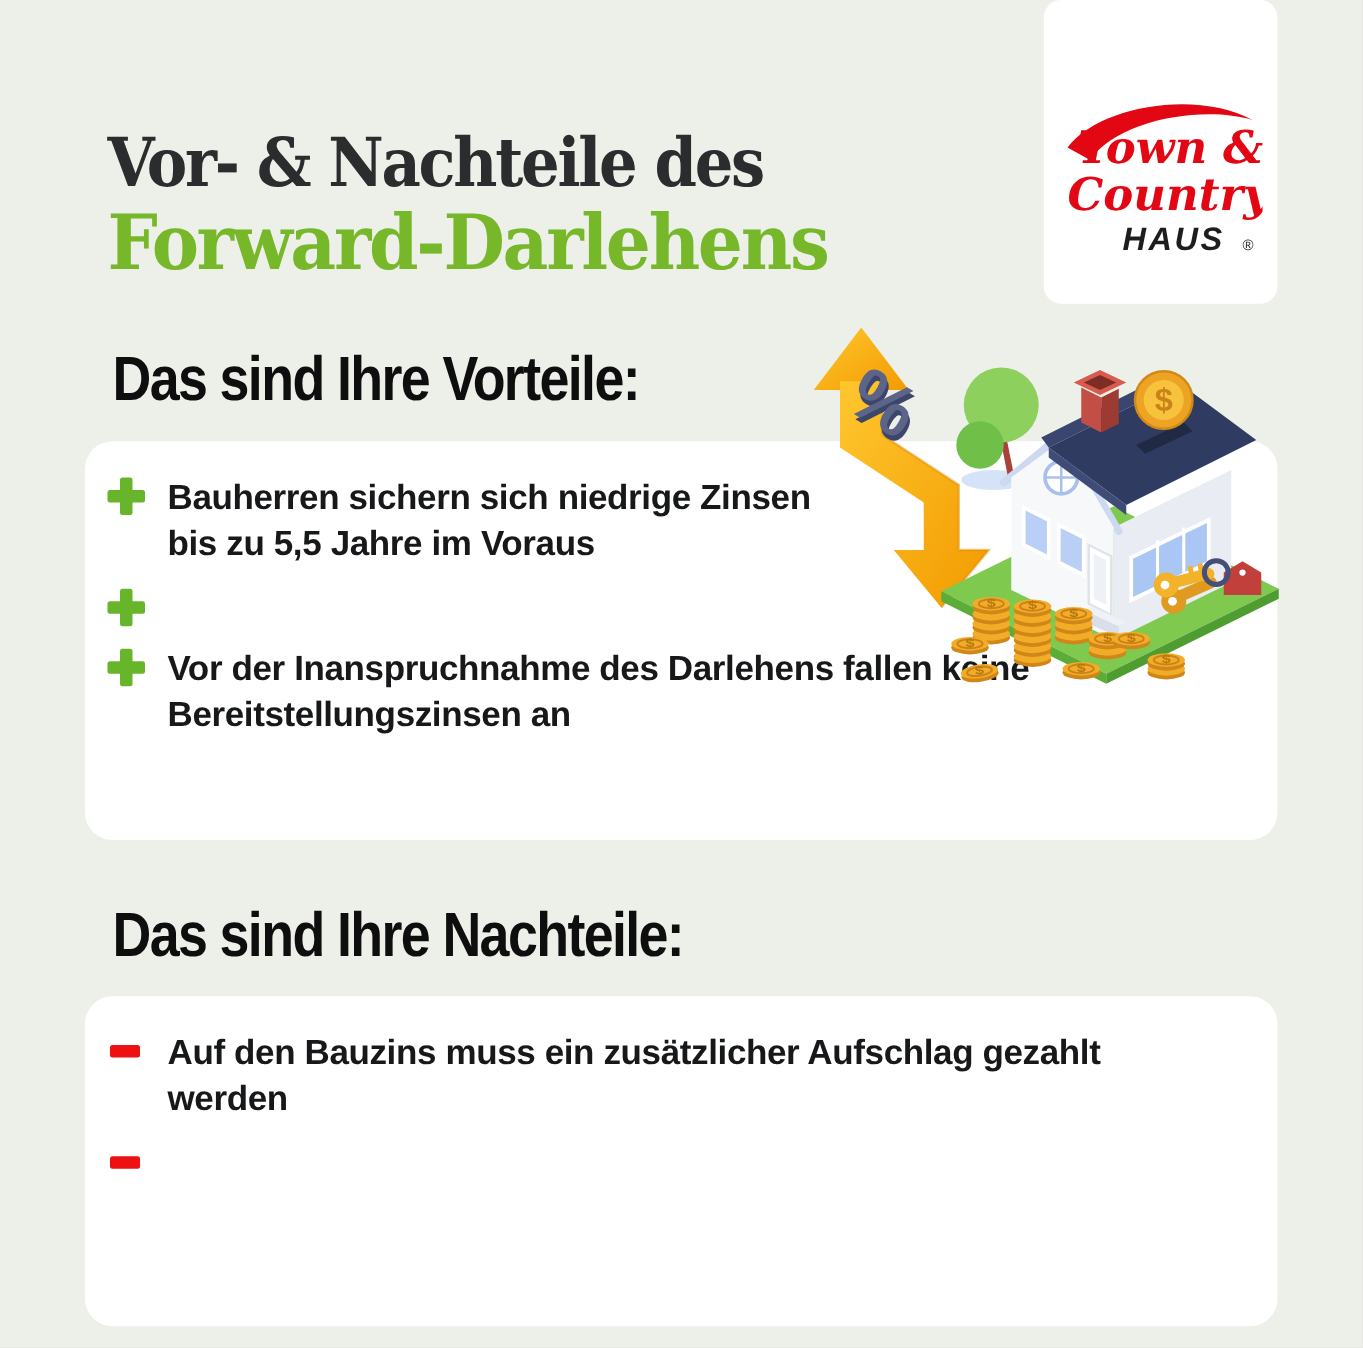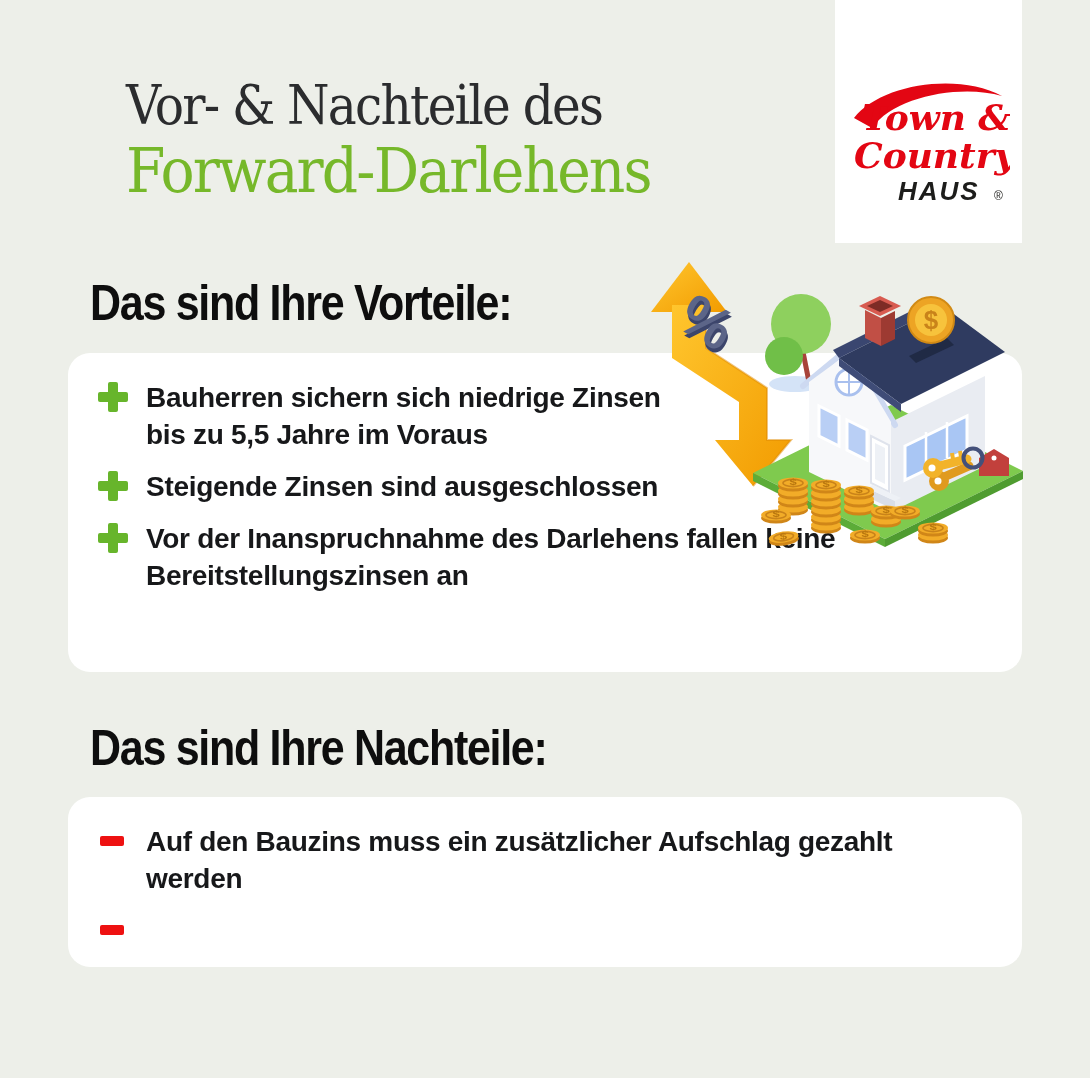--- a/index.html
+++ b/index.html
@@ -2,37 +2,37 @@
 <html style="--bg: #edefe9; --card: #ffffff; --dark: #2b2c2e; --green: #76b82a; --plus: #67b52b; --minus: #ee1111; --logo-red: #e30613;"><head>
 <meta charset="utf-8">
 <style>
   html,body{margin:0;padding:0;background:#dfe1db;}
   .page{
     position:relative;width:1090px;height:1078px;overflow:hidden;
     background:var(--bg,#edefe9);
     font-family:"Liberation Sans",sans-serif;
   }
   
-  .logo-box{position:absolute;left:835px;top:0;width:187px;height:243px;background:var(--card,#fff);}
+  .logo-box{position:absolute;left:835px;top:0;width:187px;height:243px;background:var(--card,#fff);border-radius:14px;}
   .logo-box svg{position:absolute;left:11px;top:72px;}
   
-  .title{position:absolute;left:86px;top:76px;font-family:"DejaVu Serif",serif;font-weight:400;margin-left:40px;}
+  .title{position:absolute;left:86px;top:100px;font-family:"DejaVu Serif",serif;font-weight:700;}
   .title .t1{font-size:54px;line-height:60px;color:var(--dark,#2b2c2e);letter-spacing:-2px;transform:scaleX(.9);transform-origin:left;}
   .title .t2{font-size:61px;line-height:66px;color:var(--green,#76b82a);letter-spacing:-2px;transform:scaleX(.93);transform-origin:left;margin-top:2px;}
   
   .sec-h{
     position:absolute;left:90px;margin:0;font-size:50px;line-height:54px;font-weight:700;
     color:#0e0e0e;letter-spacing:-1.5px;transform:scaleX(.86);transform-origin:left;white-space:nowrap;
   }
   .h-adv{top:276px;}
   .h-dis{top:721px;}
   
-  .card{position:absolute;left:68px;width:954px;background:var(--card,#fff);border-radius:22px;box-sizing:border-box;padding:26px 30px;}
+  .card{position:absolute;left:68px;width:954px;background:var(--card,#fff);border-radius:22px;box-sizing:border-box;padding:26px 18px;}
   .card-adv{top:353px;height:319px;}
-  .card-dis{top:797px;height:170px;}
+  .card-dis{top:797px;height:264px;}
   .row{display:flex;align-items:flex-start;gap:14px;margin-bottom:15px;}
   .row:last-child{margin-bottom:0;}
   .icon-cell{flex:0 0 34px;}
   .txt{
     white-space:pre-line;font-weight:700;font-size:28px;line-height:37px;
     color:#17181a;letter-spacing:-0.3px;
   }
   
   .plus{position:relative;display:block;width:30px;height:30px;margin-top:3px;}
   .plus::before,.plus::after{content:"";position:absolute;background:var(--plus,#67b52b);border-radius:2px;}
@@ -69,21 +69,20 @@
       <span class="icon-cell">
           <span class="plus"></span>
         </span>
       <span class="txt">Bauherren sichern sich niedrige Zinsen
 bis zu 5,5 Jahre im Voraus</span>
     </div>
     <div class="row">
       <span class="icon-cell">
           <span class="plus"></span>
         </span>
-      <span class="txt">Steigende Zinsen sind ausgeschlossen</span>
     </div>
     <div class="row">
       <span class="icon-cell">
           <span class="plus"></span>
         </span>
       <span class="txt">Vor der Inanspruchnahme des Darlehens fallen keine
 Bereitstellungszinsen an</span>
     </div>
   </section>
 

